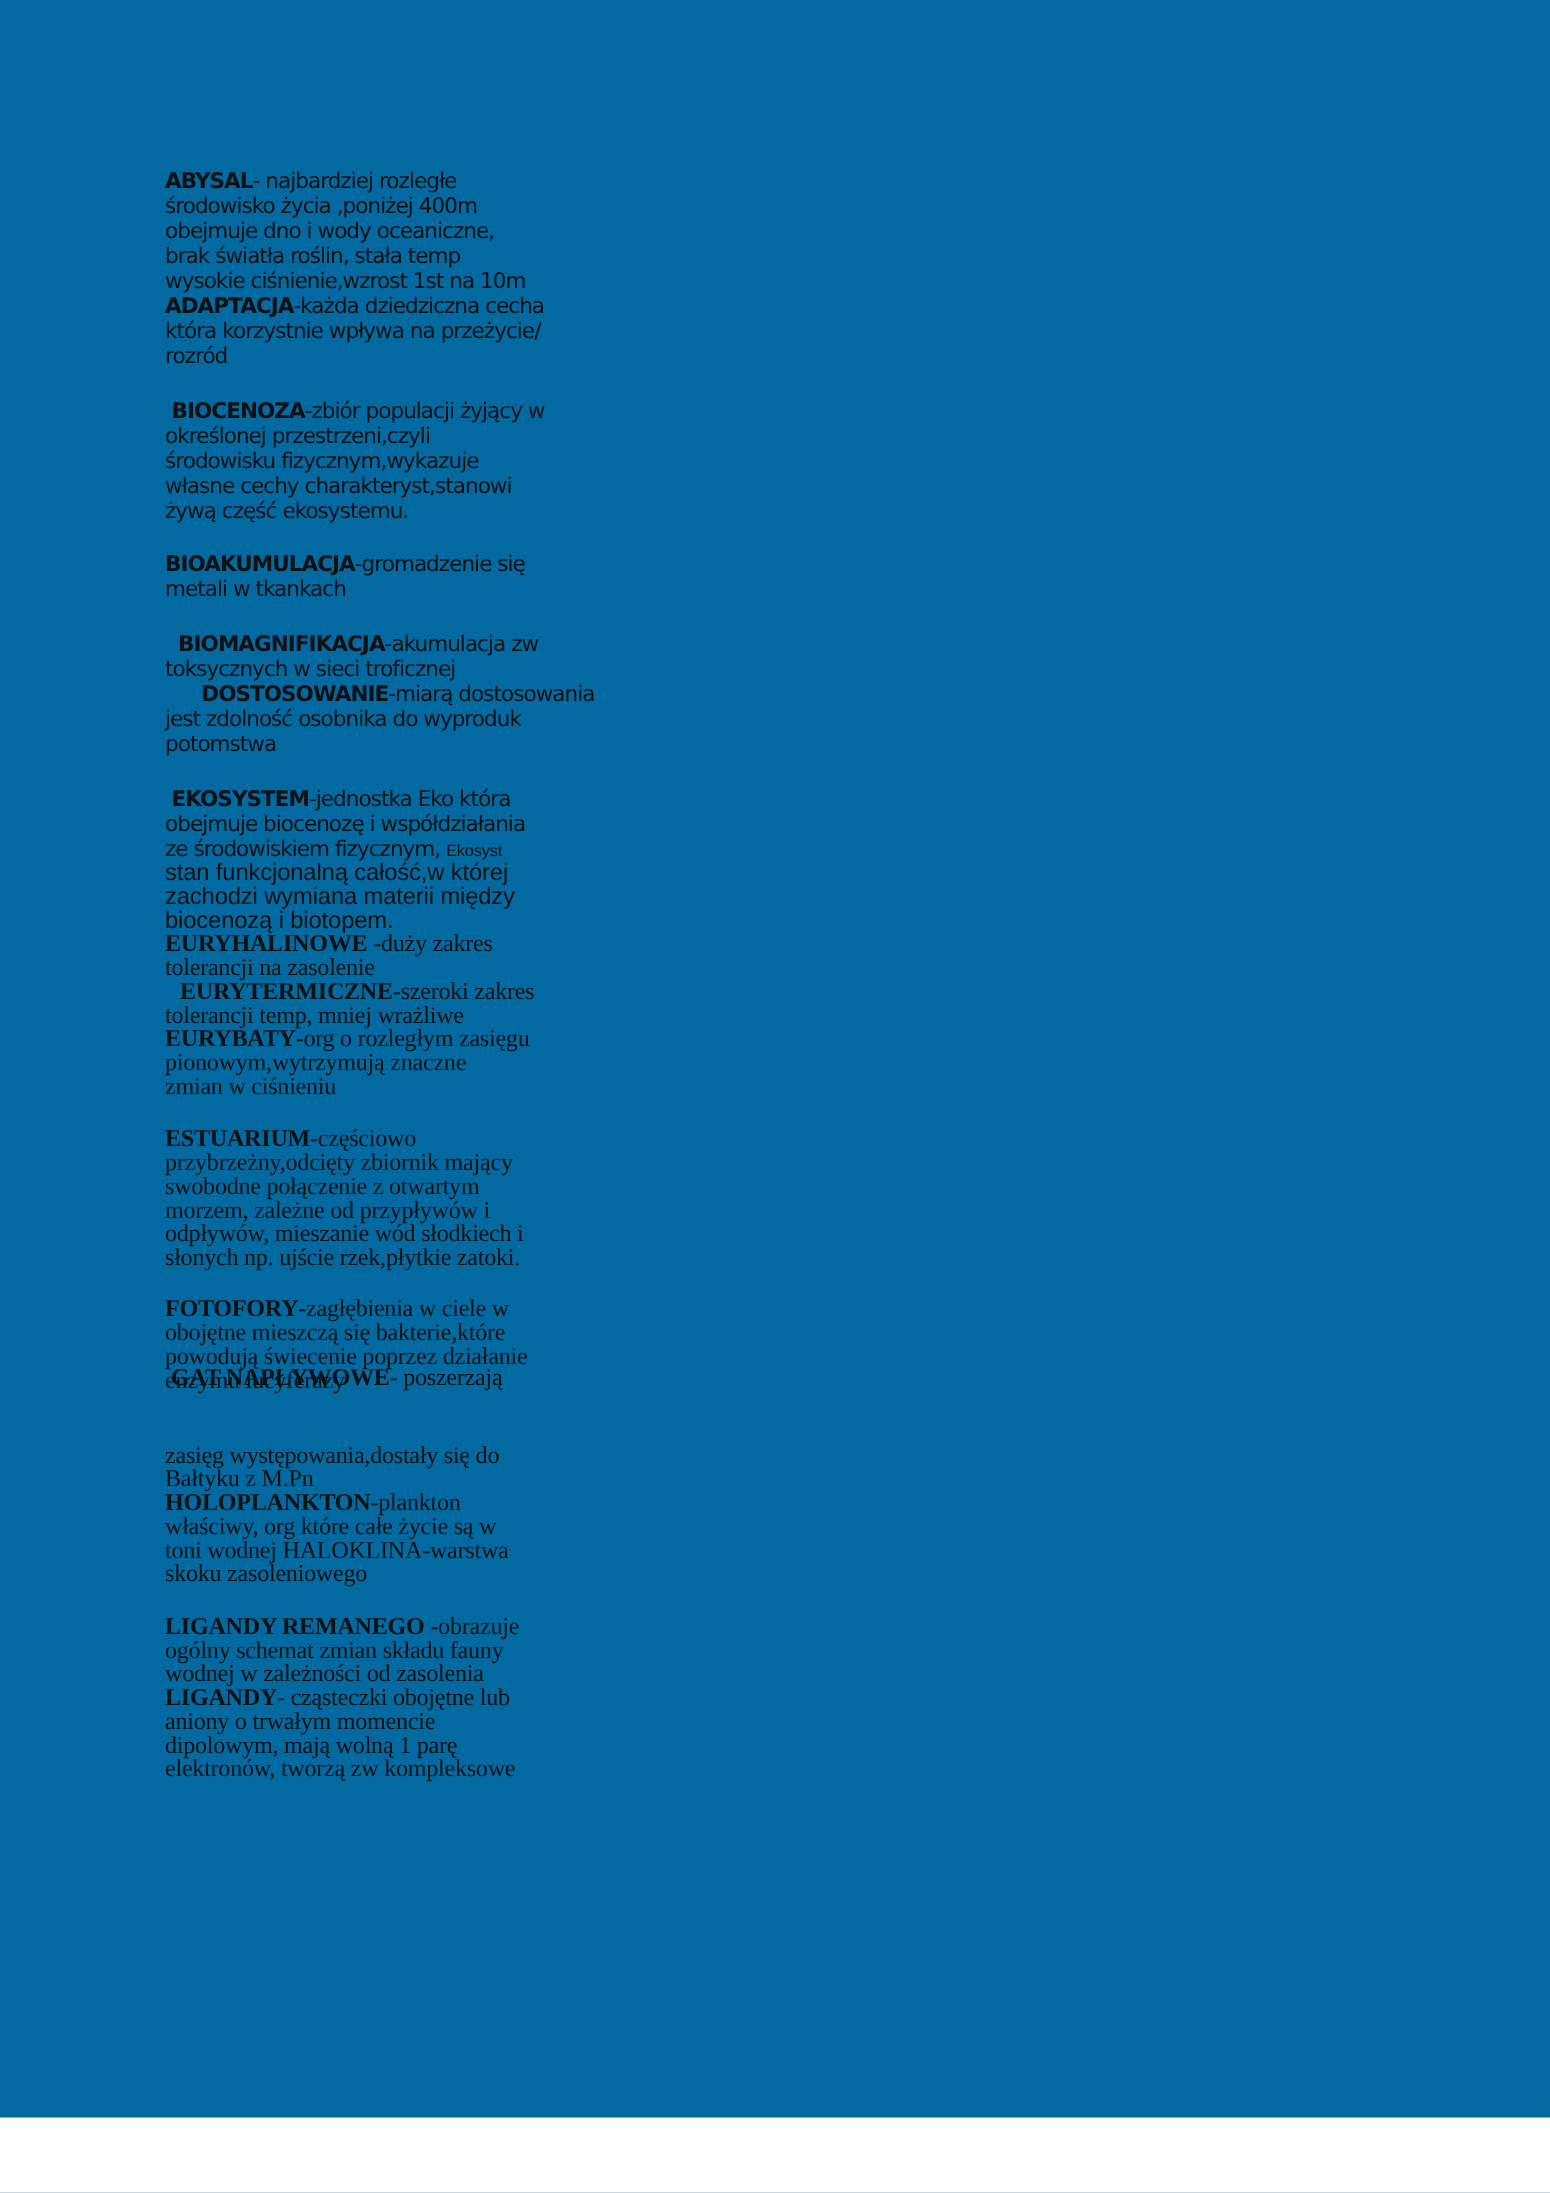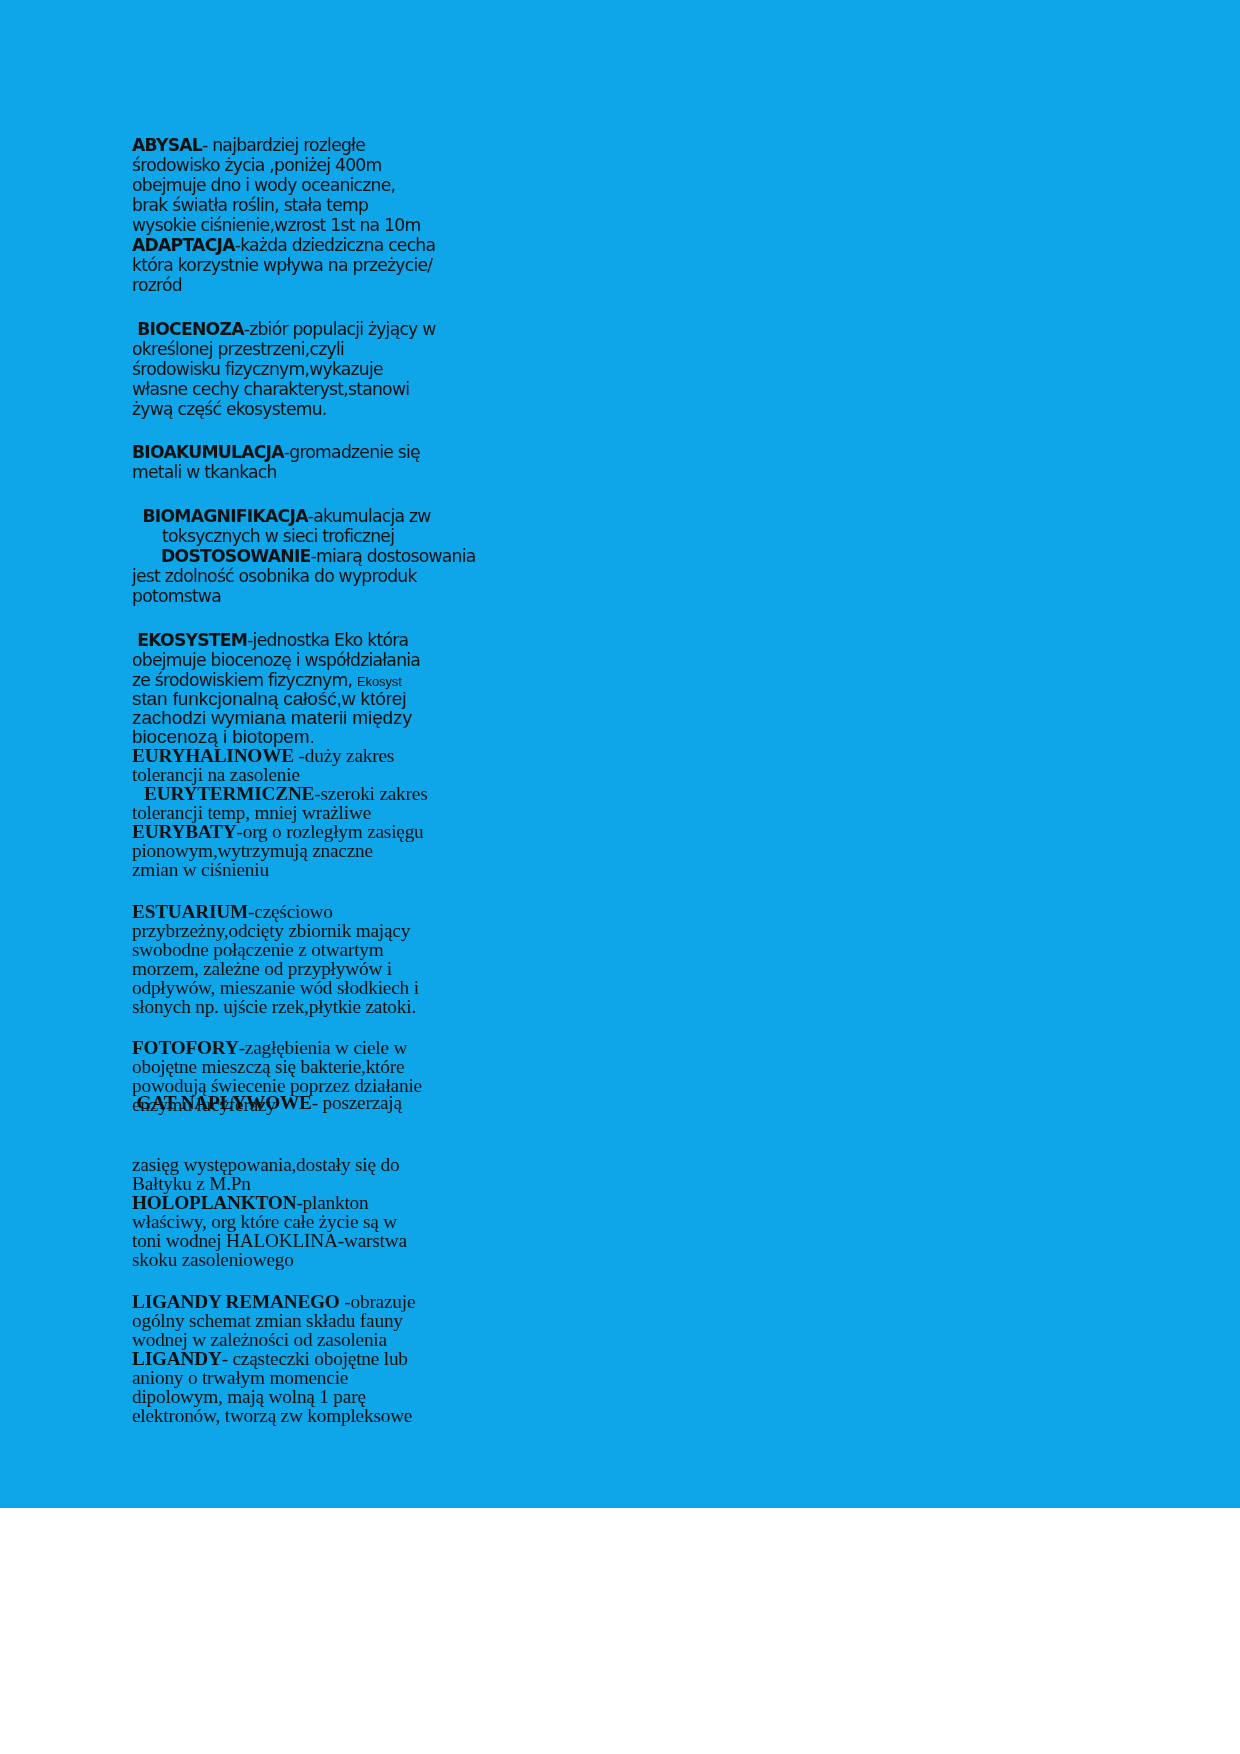--- a/index.html
+++ b/index.html
@@ -1,17 +1,17 @@
 <!DOCTYPE html>
 <html><head>
 <meta charset="utf-8">
 <style>
   html, body { margin: 0; padding: 0; background: #ffffff; }
   body { width: 1240px; height: 1754px; position: relative; overflow: hidden; color: #111111; }
-  .page { position: absolute; left: 0; top: 0; width: 1240px; height: 1508px; background: #0ea5e9; }
+  .page { position: absolute; left: 0; top: 0; width: 1240px; height: 1694px; background: #0369a1; }
   .line { position: absolute; left: 132px; white-space: pre; line-height: 20px; }
   .sans { font-family: "DejaVu Sans", sans-serif; font-size: 17.2px; letter-spacing: -0.75px; }
   .sans2 { font-family: "Liberation Sans", sans-serif; font-size: 19px; letter-spacing: -0.1px; }
   .serif { font-family: "Liberation Serif", serif; font-size: 19.3px; letter-spacing: -0.2px; line-height: 19px; }
   b { font-weight: bold; }
 </style>
 </head>
 <body>
 
 <div class="page" id="page">
@@ -24,21 +24,21 @@
     <div class="line sans" style="top: 255px;"><span>która korzystnie wpływa na przeżycie/</span></div>
     <div class="line sans" style="top: 275px;"><span>rozród</span></div>
     <div class="line sans" style="top: 319px;"><b> BIOCENOZA</b><span>-zbiór populacji żyjący w</span></div>
     <div class="line sans" style="top: 339px;"><span>określonej przestrzeni,czyli</span></div>
     <div class="line sans" style="top: 359px;"><span>środowisku fizycznym,wykazuje</span></div>
     <div class="line sans" style="top: 379px;"><span>własne cechy charakteryst,stanowi</span></div>
     <div class="line sans" style="top: 399px;"><span>żywą część ekosystemu.</span></div>
     <div class="line sans" style="top: 442px;"><b>BIOAKUMULACJA</b><span>-gromadzenie się</span></div>
     <div class="line sans" style="top: 462px;"><span>metali w tkankach</span></div>
     <div class="line sans" style="top: 506px;"><b>  BIOMAGNIFIKACJA</b><span>-akumulacja zw</span></div>
-    <div class="line sans" style="top: 526px; margin-left: 30px;"><span>toksycznych w sieci troficznej</span></div>
+    <div class="line sans" style="top: 526px;"><span>toksycznych w sieci troficznej</span></div>
     <div class="line sans" style="top: 546px; margin-left: 29px;"><b>DOSTOSOWANIE</b><span>-miarą dostosowania</span></div>
     <div class="line sans" style="top: 566px;"><span>jest zdolność osobnika do wyproduk</span></div>
     <div class="line sans" style="top: 586px;"><span>potomstwa</span></div>
     <div class="line sans" style="top: 630px;"><b> EKOSYSTEM</b><span>-jednostka Eko która</span></div>
     <div class="line sans" style="top: 650px;"><span>obejmuje biocenozę i współdziałania</span></div>
     <div class="line sans" style="top: 670px;"><span>ze środowiskiem fizycznym, </span><span class="sans2" style="font-size: 13px;">Ekosyst</span></div>
     <div class="line sans2" style="top: 689px;"><span>stan funkcjonalną całość,w której</span></div>
     <div class="line sans2" style="top: 708px;"><span>zachodzi wymiana materii między</span></div>
     <div class="line sans2" style="top: 727px;"><span>biocenozą i biotopem.</span></div>
     <div class="line serif" style="top: 746px;"><b>EURYHALINOWE</b><span> -duży zakres</span></div>

